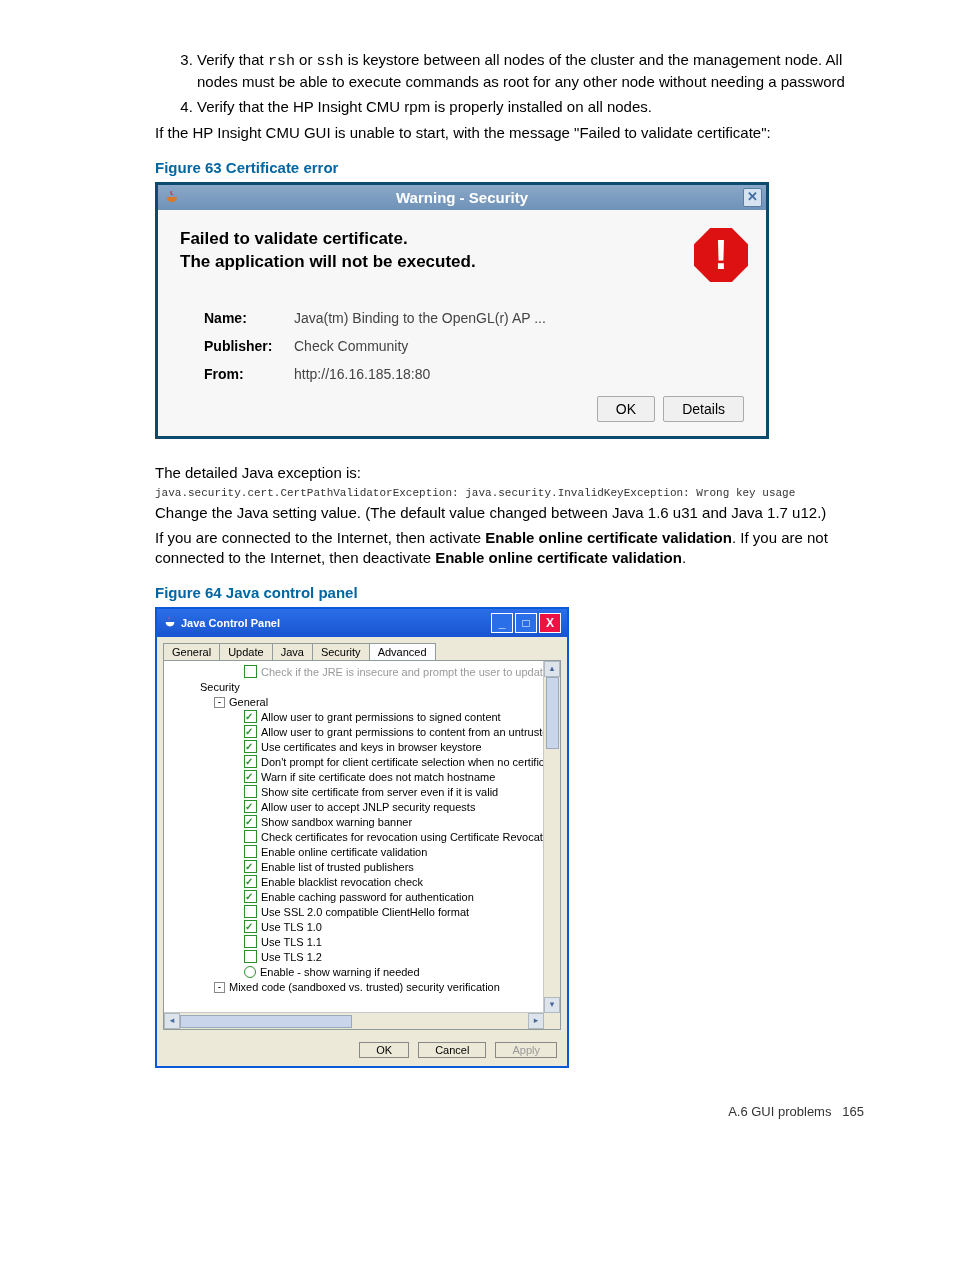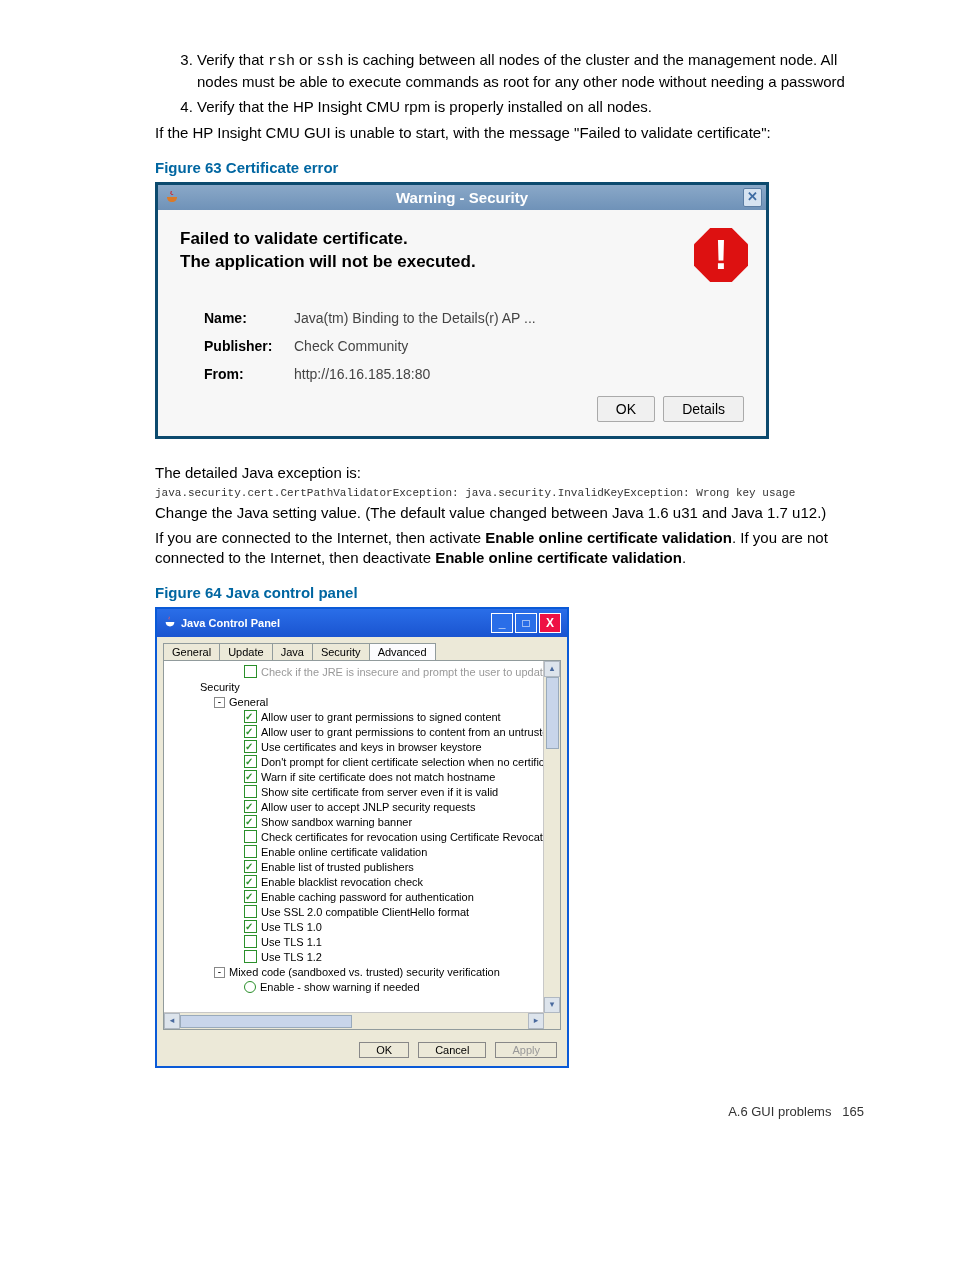--- a/index.html
+++ b/index.html
@@ -98,21 +98,21 @@
   .jcp-btns button.disabled { color:#999; }
 
   .footer { text-align:right; font-size:13px; margin-top:36px; color:#333;}
   .pre { font-family:"Courier New",monospace; font-size:11px; color:#333; margin:2px 0 4px 0; white-space:nowrap;}
 </style>
 </head>
 <body>
 
 <ol class="steps" start="3">
   <li>
-    <span>Verify that </span><span class="mono">rsh</span><span> or </span><span class="mono">ssh</span><span> is caching between all nodes of the cluster and the management node. All nodes must be able to execute commands as root for any other node without needing a password</span>
+    <span>Verify that </span><span class="mono">rsh</span><span> or </span><span class="mono">ssh</span><span> is keystore between all nodes of the cluster and the management node. All nodes must be able to execute commands as root for any other node without needing a password</span>
   </li>
   <li>Verify that the HP Insight CMU rpm is properly installed on all nodes.</li>
 </ol>
 <p class="body">If the HP Insight CMU GUI is unable to start, with the message "Failed to validate certificate":</p>
 
 <div class="fig-caption">Figure 63 Certificate error</div>
 
 <div class="warn-dlg">
   <div class="warn-title">
     <span class="java-cup">
@@ -128,21 +128,21 @@
     <div class="warn-head">
       <div class="warn-head-text">
         <span>Failed to validate certificate.</span><br>
         <span>The application will not be executed.</span>
       </div>
       <div class="stop-sign">!</div>
     </div>
     <div class="warn-grid">
       <div class="warn-row">
         <div class="lbl">Name:</div>
-        <div class="val">Java(tm) Binding to the Details(r) AP ...</div>
+        <div class="val">Java(tm) Binding to the OpenGL(r) AP ...</div>
       </div>
       <div class="warn-row">
         <div class="lbl">Publisher:</div>
         <div class="val">Check Community</div>
       </div>
       <div class="warn-row">
         <div class="lbl">From:</div>
         <div class="val">http://16.16.185.18:80</div>
       </div>
     </div>
@@ -198,22 +198,22 @@
         <div class="tree-line" style="padding-left: 44px;"><span class="cb checked"></span>Show sandbox warning banner</div>
         <div class="tree-line" style="padding-left: 44px;"><span class="cb"></span>Check certificates for revocation using Certificate Revocation Lists (CR</div>
         <div class="tree-line" style="padding-left: 44px;"><span class="cb"></span>Enable online certificate validation</div>
         <div class="tree-line" style="padding-left: 44px;"><span class="cb checked"></span>Enable list of trusted publishers</div>
         <div class="tree-line" style="padding-left: 44px;"><span class="cb checked"></span>Enable blacklist revocation check</div>
         <div class="tree-line" style="padding-left: 44px;"><span class="cb checked"></span>Enable caching password for authentication</div>
         <div class="tree-line" style="padding-left: 44px;"><span class="cb"></span>Use SSL 2.0 compatible ClientHello format</div>
         <div class="tree-line" style="padding-left: 44px;"><span class="cb checked"></span>Use TLS 1.0</div>
         <div class="tree-line" style="padding-left: 44px;"><span class="cb"></span>Use TLS 1.1</div>
         <div class="tree-line" style="padding-left: 44px;"><span class="cb"></span>Use TLS 1.2</div>
+        <div class="tree-line" style="padding-left: 44px;"><span class="rb"></span>Enable - show warning if needed</div>
         <div class="tree-line" style="padding-left: 14px;"><span class="exp">-</span>Mixed code (sandboxed vs. trusted) security verification</div>
-        <div class="tree-line" style="padding-left: 44px;"><span class="rb"></span>Enable - show warning if needed</div>
       </div>
     <div class="jcp-sb-v">
       <div class="arr up">▴</div>
       <div class="track"></div>
       <div class="arr down">▾</div>
     </div>
     <div class="jcp-sb-h">
       <div class="arr left">◂</div>
       <div class="track"></div>
       <div class="arr right">▸</div>

